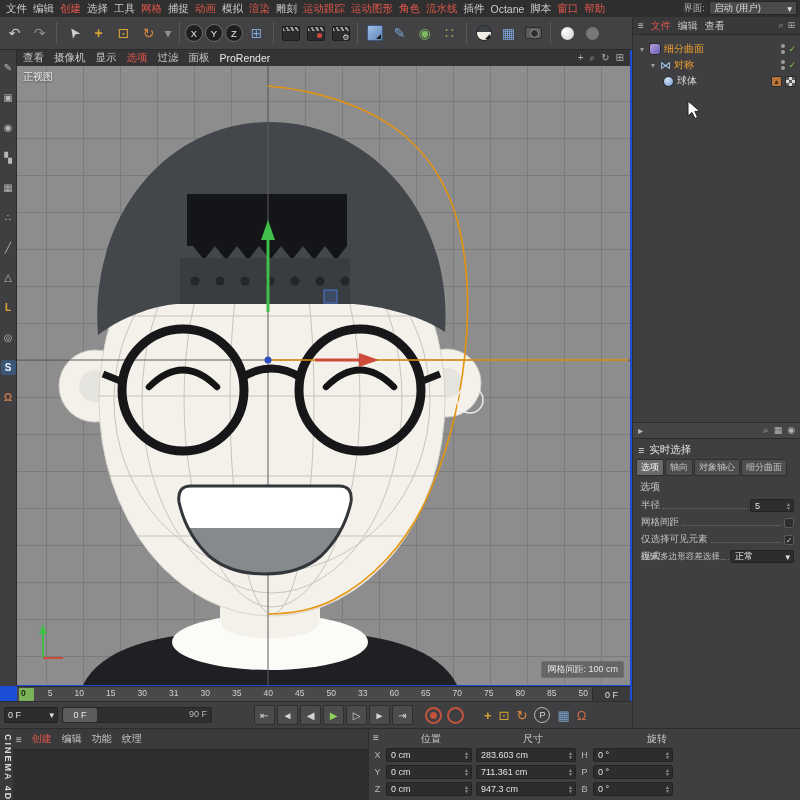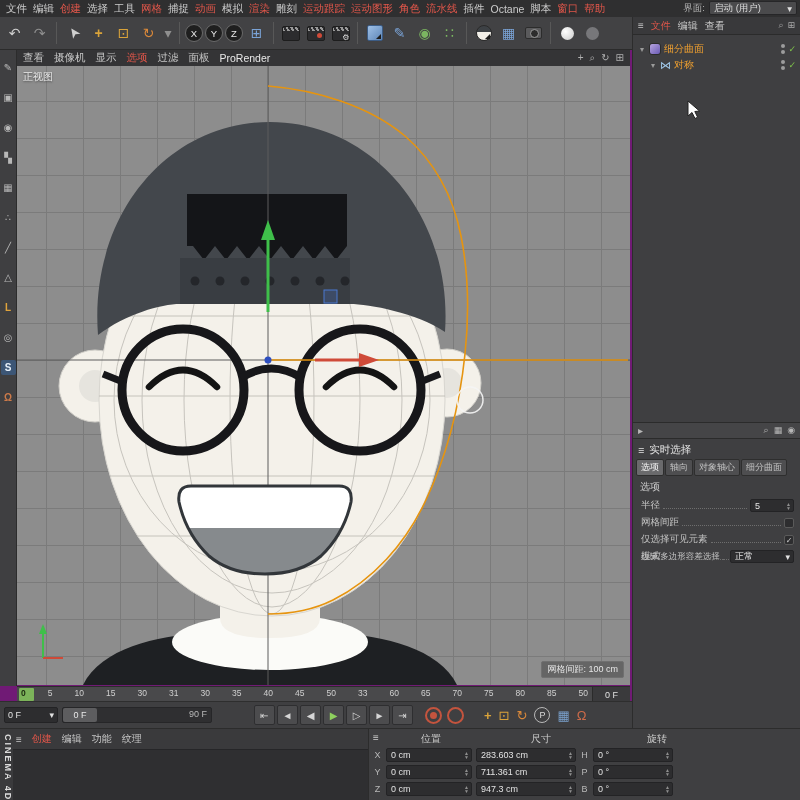--- a/index.html
+++ b/index.html
@@ -1,17 +1,17 @@
 <!DOCTYPE html>
 <html><head>
 <meta charset="utf-8">
 <style>
 *{margin:0;padding:0;box-sizing:border-box;font-family:"Liberation Sans","DejaVu Sans",sans-serif}
 html,body{width:800px;height:800px;overflow:hidden;background:#3a3a3c}
-.app{position:relative;width:800px;height:800px;background:#701a75}
+.app{position:relative;width:800px;height:800px;background:#1d4ed8}
 
 .menubar{position:absolute;left:0;top:0;width:800px;height:17px;background:#2f2f30;display:flex;align-items:center;gap:6px;padding:0 6px;font-size:10.5px;white-space:nowrap;z-index:6}
 .mi{color:#cccccc;cursor:default}
 .mi.red{color:#e0564a}
 .iface{position:absolute;right:3px;top:1px;display:flex;align-items:center;gap:4px;font-size:9.5px;color:#b5b5b5;z-index:7}
 .iface .sel{background:#4a4a4c;border:1px solid #262628;border-radius:2px;padding:0 4px;height:14px;display:flex;align-items:center;gap:8px;color:#dddddd;min-width:88px;justify-content:space-between}
 
 .toolbar{position:absolute;left:0;top:17px;width:632px;height:33px;background:#424244;border-bottom:1px solid #2b2b2b;display:flex;align-items:center;padding:0 3px;gap:2px}
 .ic{width:23px;height:26px;display:flex;align-items:center;justify-content:center;border-radius:3px;font-size:14px;color:#cfcfcf;position:relative}
 .sep{width:1px;height:22px;background:#585858;margin:0 3px}
@@ -362,20 +362,28 @@
       <span class="oi-sym">⋈</span>
       <span class="oname">对称</span>
       <span class="oright">
         <span class="dots">
             <span class="dot"></span>
             <span class="dot"></span>
           </span>
         <span class="chk">✓</span>
       </span>
     </div>
+    <div class="orow" style="top:56px;padding-left:30px">
+      <span class="oi-sph"></span>
+      <span class="oname plain">球体</span>
+      <span class="oright">
+        <span class="tagchip tag-poly">▲</span>
+        <span class="tagchip tag-checker"></span>
+      </span>
+    </div>
 
     <div class="mid-toolbar">
       <span>▸</span>
       <span class="mini">
         <span>⌕</span>
         <span>▦</span>
         <span>◉</span>
       </span>
     </div>
     <div class="am-header">
@@ -498,21 +506,21 @@
       <span>功能</span>
       <span>纹理</span>
     </div>
     <div class="matarea"></div>
   </div>
   <div class="logo">CINEMA 4D</div>
 
   <div class="br">
     <span class="chead" style="left:4px">≡</span>
     <span class="chead" style="left:52px">位置</span>
-    <span class="chead" style="left:162px">尺寸</span>
+    <span class="chead" style="left:154px">尺寸</span>
     <span class="chead" style="left:278px">旋转</span>
 
     <div class="crow" style="top:19px">
       <span class="axlab">X</span>
       <span class="cfield w86">
           <span>0 cm</span>
           <span class="spin">
             <span>▲</span>
             <span>▼</span>
           </span>

